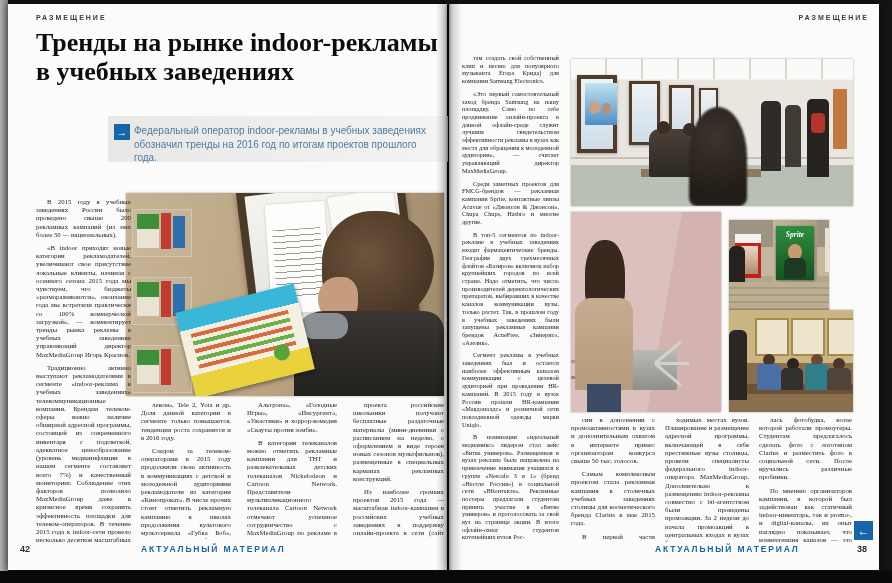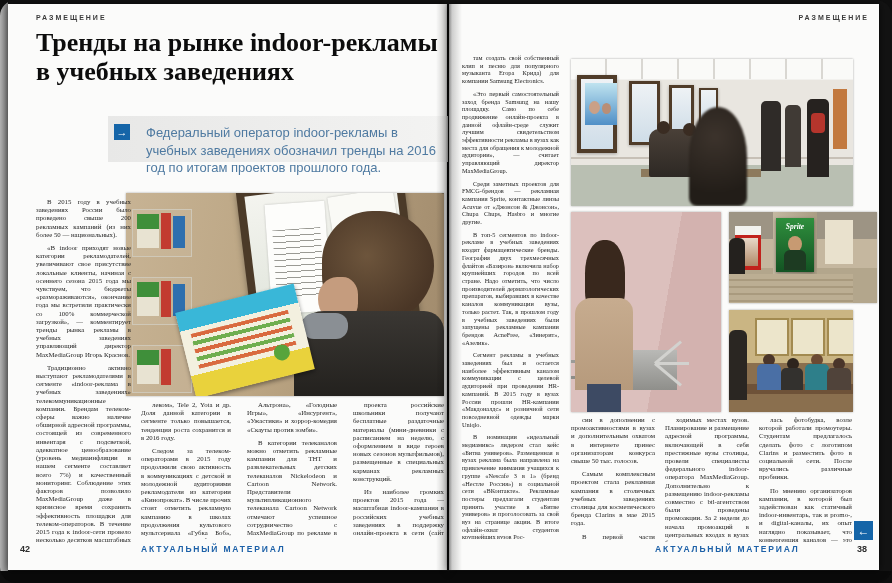--- a/index.html
+++ b/index.html
@@ -1,37 +1,37 @@
 <!DOCTYPE html>
 <html lang="ru"><head>
 <meta charset="utf-8">
 <style>
   html,body{margin:0;padding:0;background:#0e0e0e;}
   .viewport{position:relative;width:892px;height:583px;background:#131313;overflow:hidden;
-            font-family:"Liberation Sans",sans-serif;border-radius:16px;}
+            font-family:"Liberation Sans",sans-serif;}
   .edge-strip{position:absolute;left:0;top:0;width:8px;height:571px;
               background:linear-gradient(90deg,#b3b3b3,#858585);}
   .bottom-chrome{position:absolute;left:0;top:571px;width:892px;height:12px;background:#0a0a0a;}
 
   .spread{position:absolute;left:8px;top:4px;width:871px;height:566px;}
   .page{position:absolute;top:0;height:566px;background:#fbfbfa;box-shadow:0 0 8px rgba(0,0,0,.65);}
   .page-left{left:0;width:439px;}
   .page-right{left:441px;width:430px;}
   .gutter{position:absolute;left:428px;top:0;width:26px;height:566px;pointer-events:none;
           background:linear-gradient(90deg,rgba(0,0,0,0),rgba(0,0,0,.18) 38%,rgba(0,0,0,.45) 50%,rgba(0,0,0,.18) 62%,rgba(0,0,0,0));}
 
   .kicker{position:absolute;font-size:7px;font-weight:bold;letter-spacing:2px;color:#3b3b3b;}
   .title{position:absolute;left:28px;top:24px;width:402px;font-family:"Liberation Serif",serif;
          font-weight:bold;font-size:26px;line-height:1.13;color:#0c0c0c;}
   .callout{position:absolute;left:100px;top:112px;width:340px;height:46px;
            background:linear-gradient(90deg,#e8e8e7,#f3f3f2);display:flex;align-items:flex-start;
            padding:8px 8px 0 6px;box-sizing:border-box;}
   .callout-arrow{width:16px;height:16px;background:#1565a8;color:#fff;flex:0 0 16px;
                  display:flex;align-items:center;justify-content:center;font-size:11px;line-height:1;}
-  .callout-text{margin-left:16px;font-size:13px;line-height:1.35;color:#4f7aa1;}
+  .callout-text{margin-left:4px;font-size:10px;line-height:1.35;color:#4f7aa1;}
 
   .body-col{position:absolute;font-family:"Liberation Serif",serif;font-size:6.8px;line-height:8.2px;
             color:#242424;text-align:justify;overflow:hidden;}
   .body-col p{margin:0 0 5px;text-indent:11px;}
   .body-col.dense{font-size:6.3px;line-height:7.7px;}
 
   .footer-label{position:absolute;top:540px;color:#1d61a8;font-weight:bold;font-size:8.5px;letter-spacing:1.8px;}
   .pagenum{position:absolute;top:540px;font-weight:bold;font-size:9px;color:#2d2d2d;}
 
   .nav-btn{position:absolute;left:405px;top:517px;width:19px;height:19px;background:#1565a8;border:0;
@@ -116,21 +116,21 @@
   .pc-coat{left:4px;top:86px;width:58px;height:92px;border-radius:16px 14px 0 0;
            background:linear-gradient(180deg,#c7ac8f,#b69a7c);}
   .pc-jeans{left:16px;top:172px;width:34px;height:28px;background:#3d4a63;}
   .pc-ped{left:62px;top:138px;width:44px;height:40px;background:linear-gradient(180deg,#b9b9b6,#8f8f8b);}
   .pc-arm{left:84px;top:132px;width:34px;height:3px;background:#d2d2cf;transform-origin:0 50%;}
   .pc-arm.a2{transform:rotate(40deg);} .pc-arm.a3{transform:rotate(-40deg);}
   .pc-rail{left:0;top:148px;width:66px;height:3px;background:#9b9b97;}
   .pc-rail2{left:0;top:164px;width:62px;height:3px;background:#8d8d89;}
 
   
-  .photo-d{left:280px;top:208px;width:148px;height:91px;
+  .photo-d{left:280px;top:216px;width:100px;height:91px;
            background:linear-gradient(180deg,#9d9484 0 30%,#c5b79f 30% 62%,#b3a68c 62%);}
   .pd-window{left:96px;top:8px;width:28px;height:44px;background:#e9e1cd;}
   .pd-pillar{left:44px;top:0;width:44px;height:66px;background:linear-gradient(90deg,#c3b8a1,#aa9d84);}
   .pd-poster{left:47px;top:6px;width:38px;height:54px;background:linear-gradient(180deg,#2f8f3d,#135323);
              box-shadow:0 1px 3px rgba(0,0,0,.4);}
   .pd-sprite{left:0;top:4px;width:38px;text-align:center;color:#fff;font-size:7.5px;font-style:italic;
              font-weight:bold;font-family:"Liberation Serif",serif;}
   .pd-model{left:12px;top:18px;width:14px;height:16px;border-radius:50%;background:#c79a72;}
   .pd-model2{left:8px;top:32px;width:22px;height:20px;border-radius:6px 6px 0 0;background:#1d3b22;}
   .pd-fridge{left:6px;top:14px;width:26px;height:44px;background:#c1221c;}

